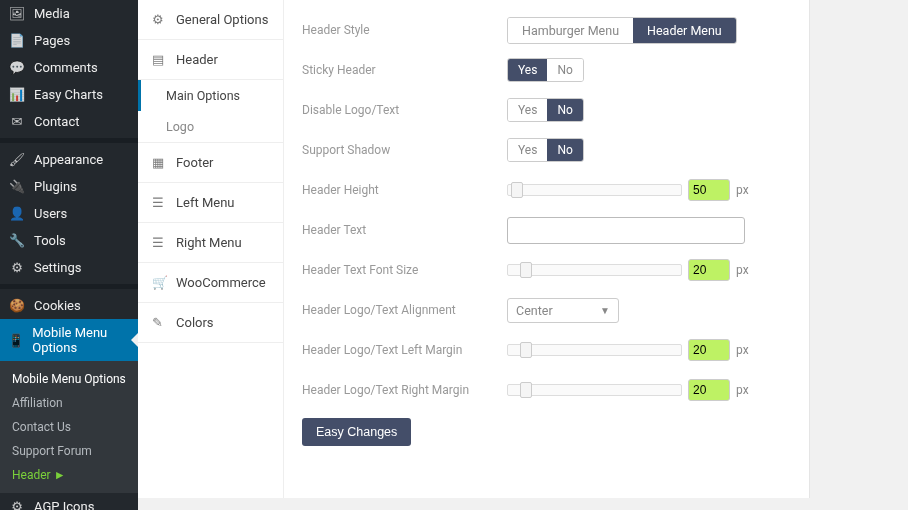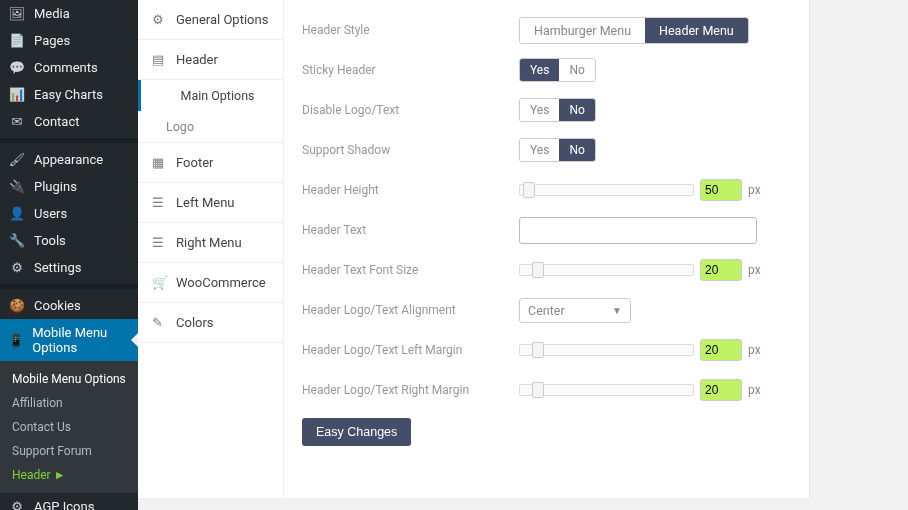--- a/index.html
+++ b/index.html
@@ -80,35 +80,33 @@
   .subtab {
     padding: 8px 14px 8px 28px;
     font-size: 12.5px;
     color: #888;
     cursor: pointer;
   }
   .subtab.active {
     border-left: 3px solid #0073aa;
     padding-left: 25px;
     color: #444;
-    text-align: center;
   }
   .form {
     flex: 1;
     padding: 10px 18px 14px 18px;
     overflow: auto;
     font-size: 12.5px;
     color: #888;
   }
   .row {
     display: flex;
     align-items: center;
     min-height: 40px;
     padding: 4px 0;
-    gap: 12px;
   }
   .row .label { width: 205px; color: #999; font-size: 12px; }
   .row .control { flex: 1; display: flex; align-items: center; gap: 6px; }
   .toggle {
     display: inline-flex;
     border: 1px solid #ccc;
     border-radius: 3px;
     overflow: hidden;
     font-size: 12px;
   }

